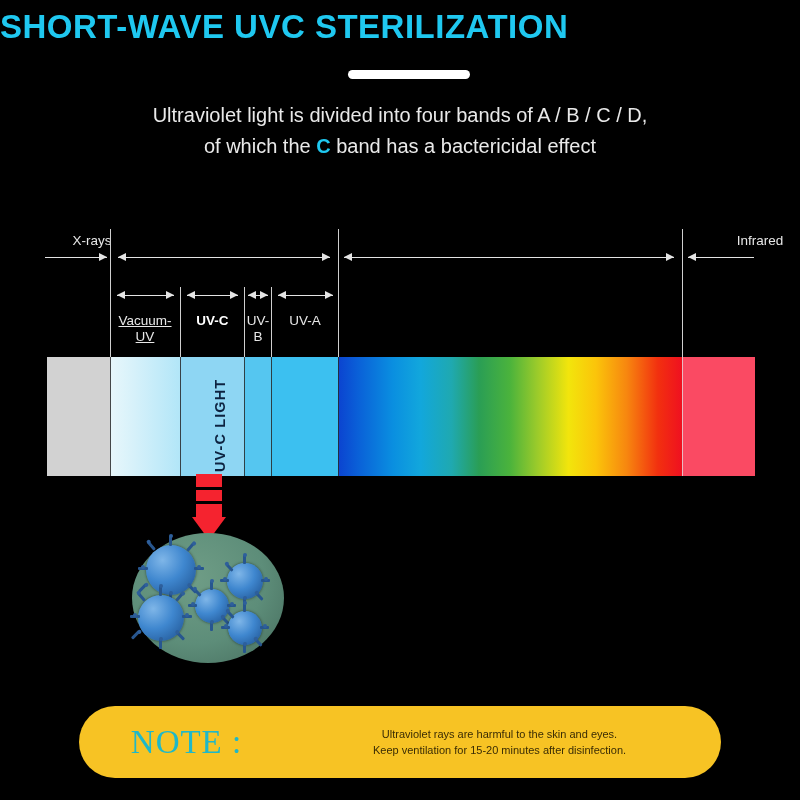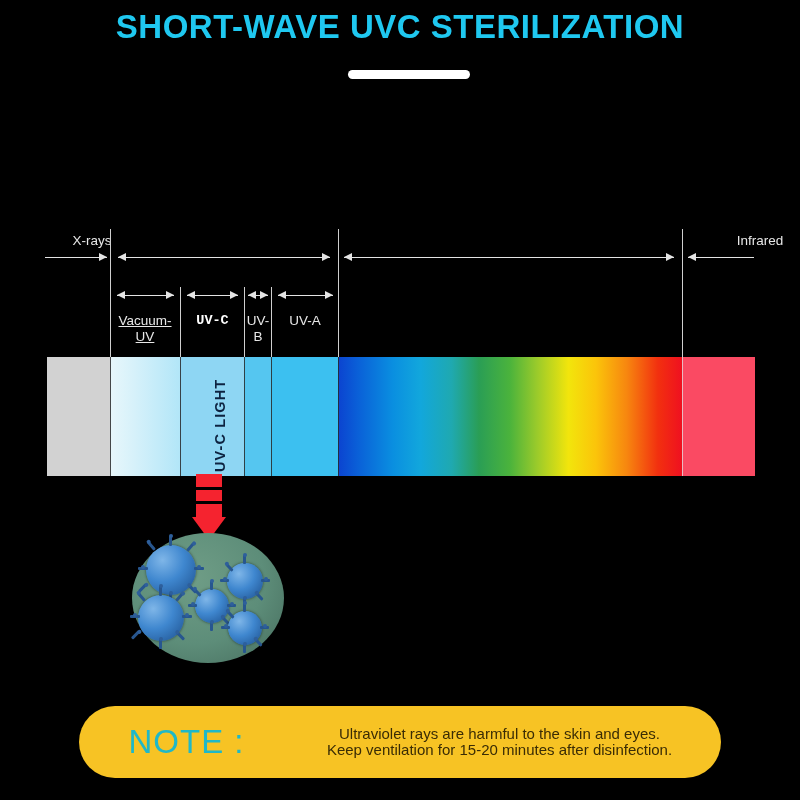--- a/index.html
+++ b/index.html
@@ -5,21 +5,21 @@
   html,body{margin:0;padding:0;background:#000;}
   body{
     width:800px;height:800px;overflow:hidden;position:relative;
     font-family:"Liberation Sans","DejaVu Sans",sans-serif;
     background:#000;color:#fff;
   }
   #stage{position:absolute;left:0;top:0;width:800px;height:800px;background:#000;}
 
   
   .title{
-    position:absolute;left:0;top:8px;width:800px;text-align:center;
+    position:absolute;left:0;top:8px;width:800px;
     font-size:33px;font-weight:bold;letter-spacing:.5px;
     color:#1fc8f0;white-space:nowrap;
   }
   .divider{
     position:absolute;left:348px;top:70px;width:122px;height:9px;
     background:#fff;border-radius:5px;
   }
   .subtitle{
     position:absolute;left:0;top:100px;width:800px;text-align:center;
     font-size:20px;color:#e9e9e9;line-height:31px;
@@ -88,34 +88,40 @@
      width:4px;height:4px;margin-left:-2px;border-radius:50%;background:#2e5f9b;}
 
   
   .note{
     position:absolute;left:79px;top:706px;width:642px;height:72px;
     background:#f7c324;border-radius:36px;
     display:flex;align-items:center;
   }
   .note-label{
     flex:0 0 auto;width:215px;text-align:center;
-    font-size:33px;color:#1fb8c8;letter-spacing:1px;
+    font-size:33px;color:#1fb8c8;letter-spacing:1px;font-family:Liberation Serif, serif;
   }
   .note-body{
     flex:1 1 auto;text-align:center;color:#3a2c05;
-    font-size:15px;line-height:16.5px;padding-right:16px;
+    font-size:11px;line-height:16.5px;padding-right:16px;
   }
 </style>
 </head>
 <body>
 
 <div id="stage">
 
   <div class="title">SHORT-WAVE UVC STERILIZATION</div>
   <div class="divider"></div>
+  <div class="subtitle">
+    <div>Ultraviolet light is divided into four bands of A / B / C / D,</div>
+    <div>
+      <span>of which the </span><span class="hl">C</span><span> band has a bactericidal effect</span>
+    </div>
+  </div>
 
   <div class="diagram">
 
     <div class="lbl" style="left:60px;top:8px;width:64px;">X-rays</div>
     <div class="lbl" style="left:682px;top:8px;width:76px;margin-left:40px;">Infrared</div>
 
     <div class="arrow" style="left:45px;top:28px;width:62px;">
       <div class="shaft"></div>
         <div class="hd r"></div>
     </div>
@@ -157,21 +163,21 @@
         <div class="hd l"></div>
         <div class="hd r"></div>
     </div>
     <div class="arrow" style="left:278px;top:66px;width:55px;">
       <div class="shaft"></div>
         <div class="hd l"></div>
         <div class="hd r"></div>
     </div>
 
     <div class="lbl wrap" style="left:110px;top:88px;width:70px;text-decoration:underline;">Vacuum-UV</div>
-    <div class="lbl bold" style="left:181px;top:88px;width:63px;font-family:Liberation Mono, monospace;">UV-C</div>
+    <div class="lbl bold" style="left:181px;top:88px;width:63px;">UV-C</div>
     <div class="lbl wrap" style="left:245px;top:88px;width:26px;">UV-B</div>
     <div class="lbl" style="left:272px;top:88px;width:66px;">UV-A</div>
   </div>
 
   <div class="bar">
     <div class="seg xray"></div>
     <div class="seg vuv"></div>
     <div class="seg uvc"></div>
     <div class="seg uvb"></div>
     <div class="seg uva"></div>

